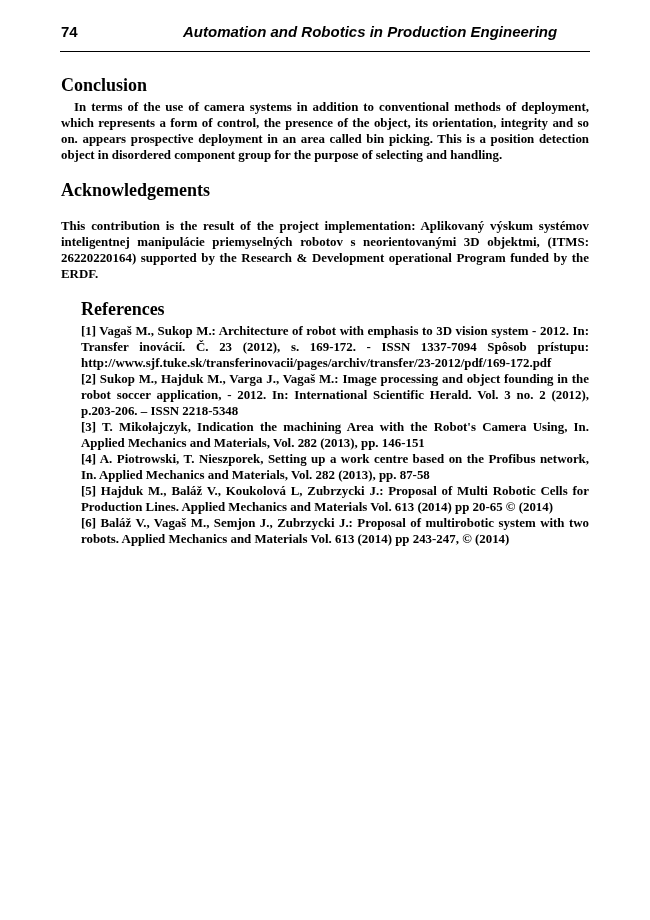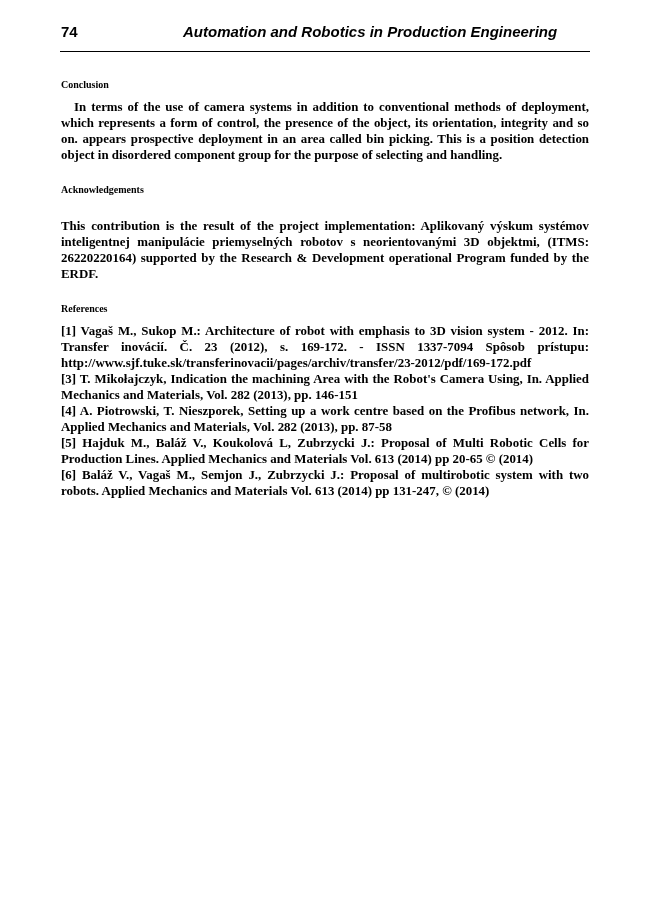--- a/index.html
+++ b/index.html
@@ -9,27 +9,27 @@
     position: absolute; top: 23px; left: 0; width: 528px; height: 20px;
     font-family: "Liberation Sans", sans-serif; font-weight: bold; font-size: 15px;
   }
   .page-num { position: absolute; left: 0; top: 0; }
   .journal-title { position: absolute; left: 122px; top: 0; white-space: nowrap; font-style: italic; }
   .rule { position: absolute; top: 51px; left: -1px; width: 530px; height: 0; border-top: 1.3px solid #000; }
   .content {
     position: absolute; top: 77px; left: 0; width: 528px;
     font-family: "Liberation Serif", serif; font-size: 12.9px; line-height: 16px;
   }
-  h2 { font-family: "Liberation Serif", serif; font-weight: bold; font-size: 10px; margin: 0; line-height: 16px; }
+  h2 { font-family: "Liberation Serif", serif; font-weight: bold; font-size: 18px; margin: 0; line-height: 16px; }
   p { margin: 0; text-align: justify; font-weight: bold; }
   .sec-conclusion h2 { margin-bottom: 6px; }
   .sec-conclusion p { text-indent: 13px; }
   .sec-ack { margin-top: 19px; }
   .sec-ack h2 { margin-bottom: 20px; }
-  .sec-refs { margin-top: 19px; }
+  .sec-refs { margin-top: 19px; margin-left: 20px; }
   .sec-refs h2 { margin-bottom: 6px; }
   .ref { text-align: justify; word-break: normal; overflow-wrap: anywhere; }
 </style>
 </head>
 <body>
 
 <div class="page">
   <div class="running-head">
     <span class="page-num">74</span>
     <span class="journal-title">Automation and Robotics in Production Engineering</span>
@@ -44,20 +44,21 @@
 
     <section class="sec-ack">
       <h2>Acknowledgements</h2>
       <p>This contribution is the result of the project implementation: Aplikovaný výskum systémov inteligentnej manipulácie priemyselných robotov s neorientovanými 3D objektmi, (ITMS: 26220220164) supported by the Research &amp; Development operational Program funded by the ERDF.</p>
     </section>
 
     <section class="sec-refs">
       <h2>References</h2>
       <div>
         <p class="ref">[1] Vagaš M., Sukop M.: Architecture of robot with emphasis to 3D vision system - 2012. In: Transfer inovácií. Č. 23 (2012), s. 169-172. - ISSN 1337-7094 Spôsob prístupu: http://www.sjf.tuke.sk/transferinovacii/pages/archiv/transfer/23-2012/pdf/169-172.pdf</p>
+        <p class="ref">[2] Sukop M., Hajduk M., Varga J., Vagaš M.: Image processing and object founding in the robot soccer application, - 2012. In: International Scientific Herald. Vol. 3 no. 2 (2012), p.203-206. – ISSN 2218-5348</p>
         <p class="ref">[3]  T. Mikołajczyk, Indication the machining Area with the Robot's Camera Using, In. Applied Mechanics and Materials, Vol. 282 (2013), pp. 146-151</p>
         <p class="ref">[4]  A. Piotrowski, T. Nieszporek, Setting up a work centre based on the Profibus network, In. Applied Mechanics and Materials, Vol. 282 (2013), pp. 87-58</p>
         <p class="ref">[5] Hajduk M., Baláž V., Koukolová L, Zubrzycki J.: Proposal of Multi Robotic Cells for Production Lines. Applied Mechanics and Materials Vol. 613 (2014) pp 20-65 © (2014)</p>
-        <p class="ref">[6] Baláž V., Vagaš M., Semjon J., Zubrzycki J.: Proposal of multirobotic system with two robots. Applied Mechanics and Materials Vol. 613 (2014) pp 131-247, © (2014)</p>
+        <p class="ref">[6] Baláž V., Vagaš M., Semjon J., Zubrzycki J.: Proposal of multirobotic system with two robots. Applied Mechanics and Materials Vol. 613 (2014) pp 243-247, © (2014)</p>
       </div>
     </section>
   </div>
 </div>
 
 </body></html>

